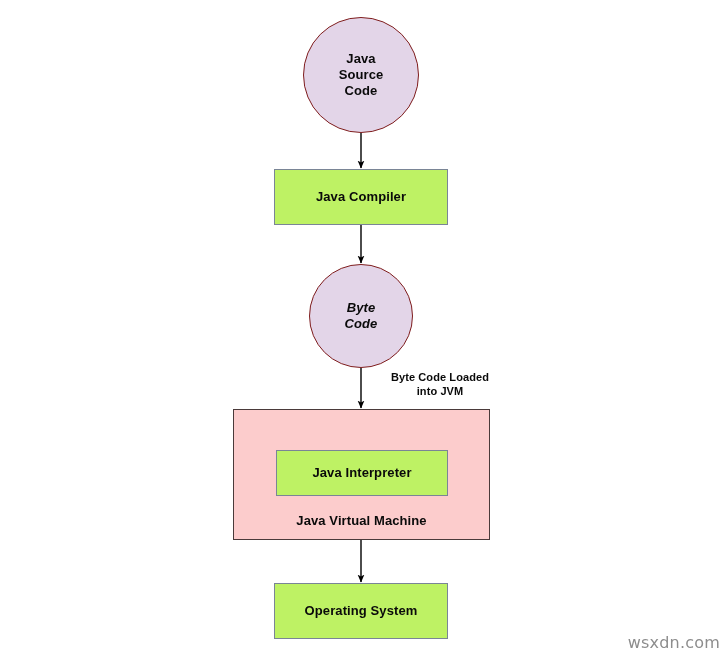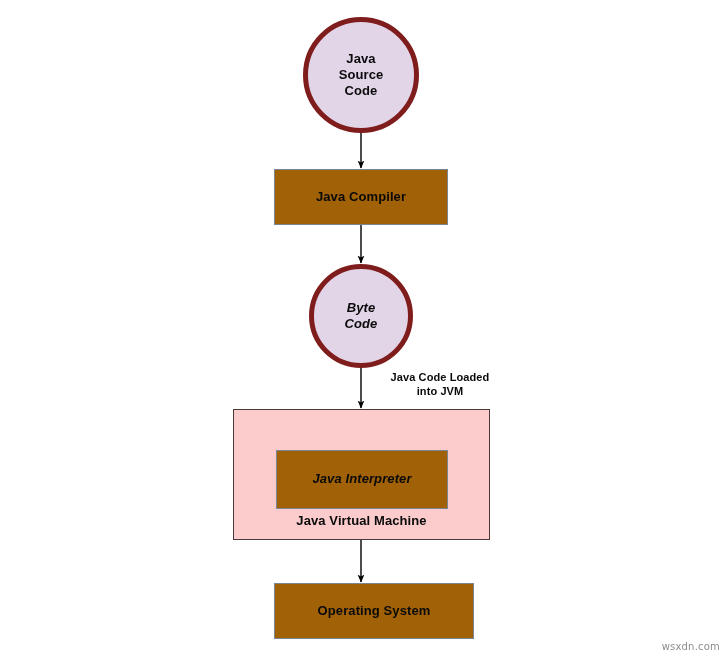--- a/index.html
+++ b/index.html
@@ -30,24 +30,24 @@
     text-align: center;
     color: #0a0a0a;
     font-size: 13px;
     font-weight: bold;
     line-height: 1.25;
     letter-spacing: 0.1px;
   }
   .ellipse {
     border-radius: 50%;
     background: #e3d5e8;
-    border: 5px solid #7f1d1d;
+    border: 1px solid #7f1d1d;
   }
   .rect-blue {
-    background: #a16207;
+    background: #bef264;
     border: 1px solid #7a8596;
   }
   .rect-pink {
     background: #fccccc;
     border: 1px solid #4a3a3a;
   }
   
   #node-java-source-code {
     left: 303px; top: 17px; width: 116px; height: 116px;
   }
@@ -57,24 +57,24 @@
   #node-byte-code {
     left: 309px; top: 264px; width: 104px; height: 104px; font-style: italic;
   }
   #node-java-virtual-machine {
     left: 233px; top: 409px; width: 257px; height: 131px;
     align-items: flex-end;
     justify-content: center;
     padding-bottom: 10px;
   }
   #node-java-interpreter {
-    left: 276px; top: 450px; width: 172px; height: 59px; font-style: italic;
+    left: 276px; top: 450px; width: 172px; height: 46px;
   }
   #node-operating-system {
-    left: 274px; top: 583px; width: 200px; height: 56px;
+    left: 274px; top: 583px; width: 174px; height: 56px;
   }
   .jvm-label {
     pointer-events: none;
     text-align: center;
   }
   .edge-label {
     position: absolute;
     font-size: 11px;
     font-weight: bold;
     color: #0a0a0a;
@@ -82,21 +82,21 @@
     line-height: 1.3;
     letter-spacing: 0.1px;
   }
   #edge-label-bytecode-loaded {
     left: 380px; top: 370px; width: 120px;
   }
   #watermark {
     position: absolute;
     right: 8px;
     bottom: 6px;
-    font-size: 10px;
+    font-size: 16px;
     color: #8d8d8d;
     letter-spacing: 0.2px;
     font-family: "DejaVu Sans", sans-serif;
   }
 </style>
 </head>
 <body>
 
 <svg id="diagram-canvas" viewBox="0 0 728 658" xmlns="http://www.w3.org/2000/svg">
   <defs>
@@ -118,21 +118,21 @@
 
 <div class="node rect-blue" id="node-java-compiler">
   <span style="white-space: pre-line;">Java Compiler</span>
 </div>
 
 <div class="node ellipse" id="node-byte-code">
   <span style="white-space: pre-line;">Byte
 Code</span>
 </div>
 
-<div class="edge-label" id="edge-label-bytecode-loaded" style="white-space: pre-line;">Java Code Loaded
+<div class="edge-label" id="edge-label-bytecode-loaded" style="white-space: pre-line;">Byte Code Loaded
 into JVM</div>
 
 <div class="node rect-pink" id="node-java-virtual-machine">
   <span class="jvm-label" style="white-space: pre-line;">Java Virtual Machine</span>
 </div>
 
 <div class="node rect-blue" id="node-java-interpreter">
   <span style="white-space: pre-line;">Java Interpreter</span>
 </div>
 

